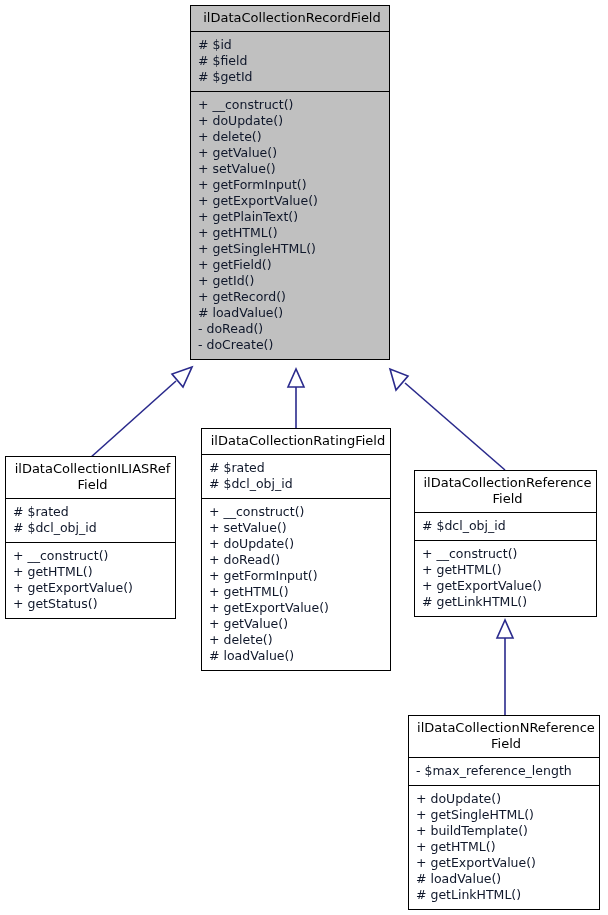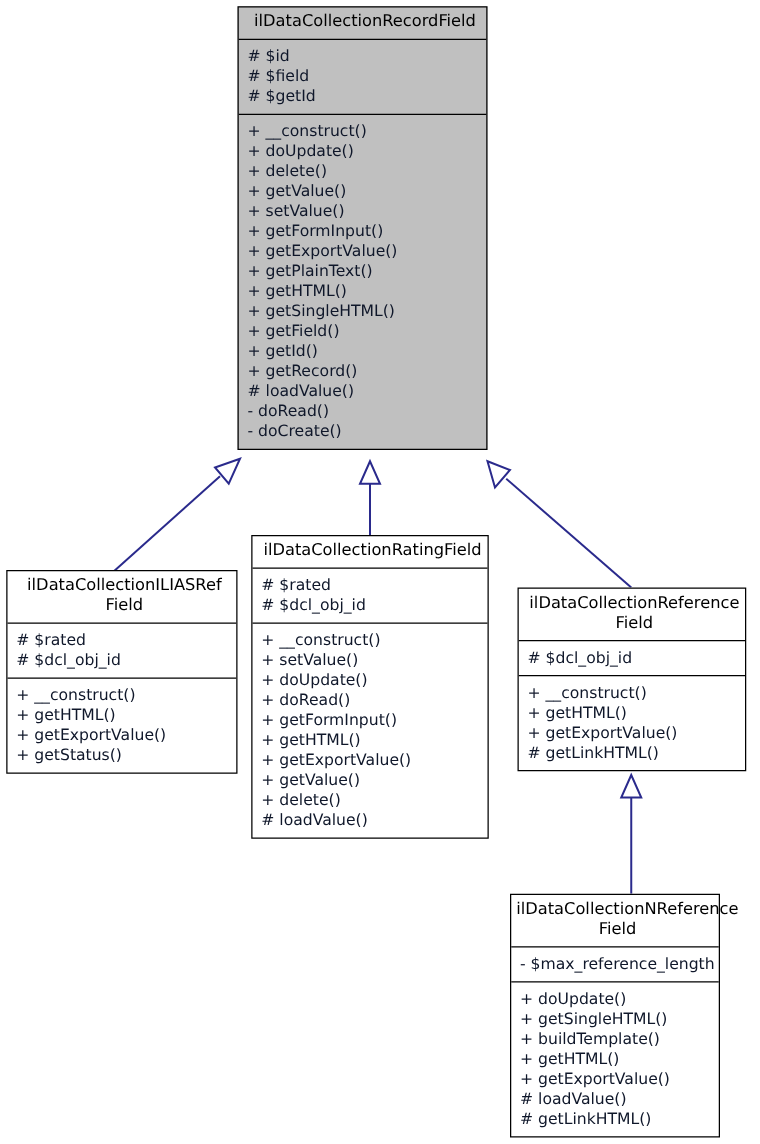--- a/index.html
+++ b/index.html
@@ -108,21 +108,21 @@
       <div class="uml-row">+ getSingleHTML()</div>
       <div class="uml-row">+ getField()</div>
       <div class="uml-row">+ getId()</div>
       <div class="uml-row">+ getRecord()</div>
       <div class="uml-row"># loadValue()</div>
       <div class="uml-row">- doRead()</div>
       <div class="uml-row">- doCreate()</div>
     </div>
   </div>
 
-  <div class="uml-class" style="left:5px; top:456px; width:185px;">
+  <div class="uml-class" style="left:5px; top:456px; width:171px;">
     <div class="uml-title">ilDataCollectionILIASRef
 Field</div>
     <div class="uml-attrs">
       <div class="uml-row"># $rated</div>
       <div class="uml-row"># $dcl_obj_id</div>
     </div>
     <div class="uml-ops">
       <div class="uml-row">+ __construct()</div>
       <div class="uml-row">+ getHTML()</div>
       <div class="uml-row">+ getExportValue()</div>
@@ -157,21 +157,21 @@
       <div class="uml-row"># $dcl_obj_id</div>
     </div>
     <div class="uml-ops">
       <div class="uml-row">+ __construct()</div>
       <div class="uml-row">+ getHTML()</div>
       <div class="uml-row">+ getExportValue()</div>
       <div class="uml-row"># getLinkHTML()</div>
     </div>
   </div>
 
-  <div class="uml-class" style="left:408px; top:715px; width:168px;">
+  <div class="uml-class" style="left:408px; top:715px; width:192px;">
     <div class="uml-title">ilDataCollectionNReference
 Field</div>
     <div class="uml-attrs">
       <div class="uml-row">- $max_reference_length</div>
     </div>
     <div class="uml-ops">
       <div class="uml-row">+ doUpdate()</div>
       <div class="uml-row">+ getSingleHTML()</div>
       <div class="uml-row">+ buildTemplate()</div>
       <div class="uml-row">+ getHTML()</div>

